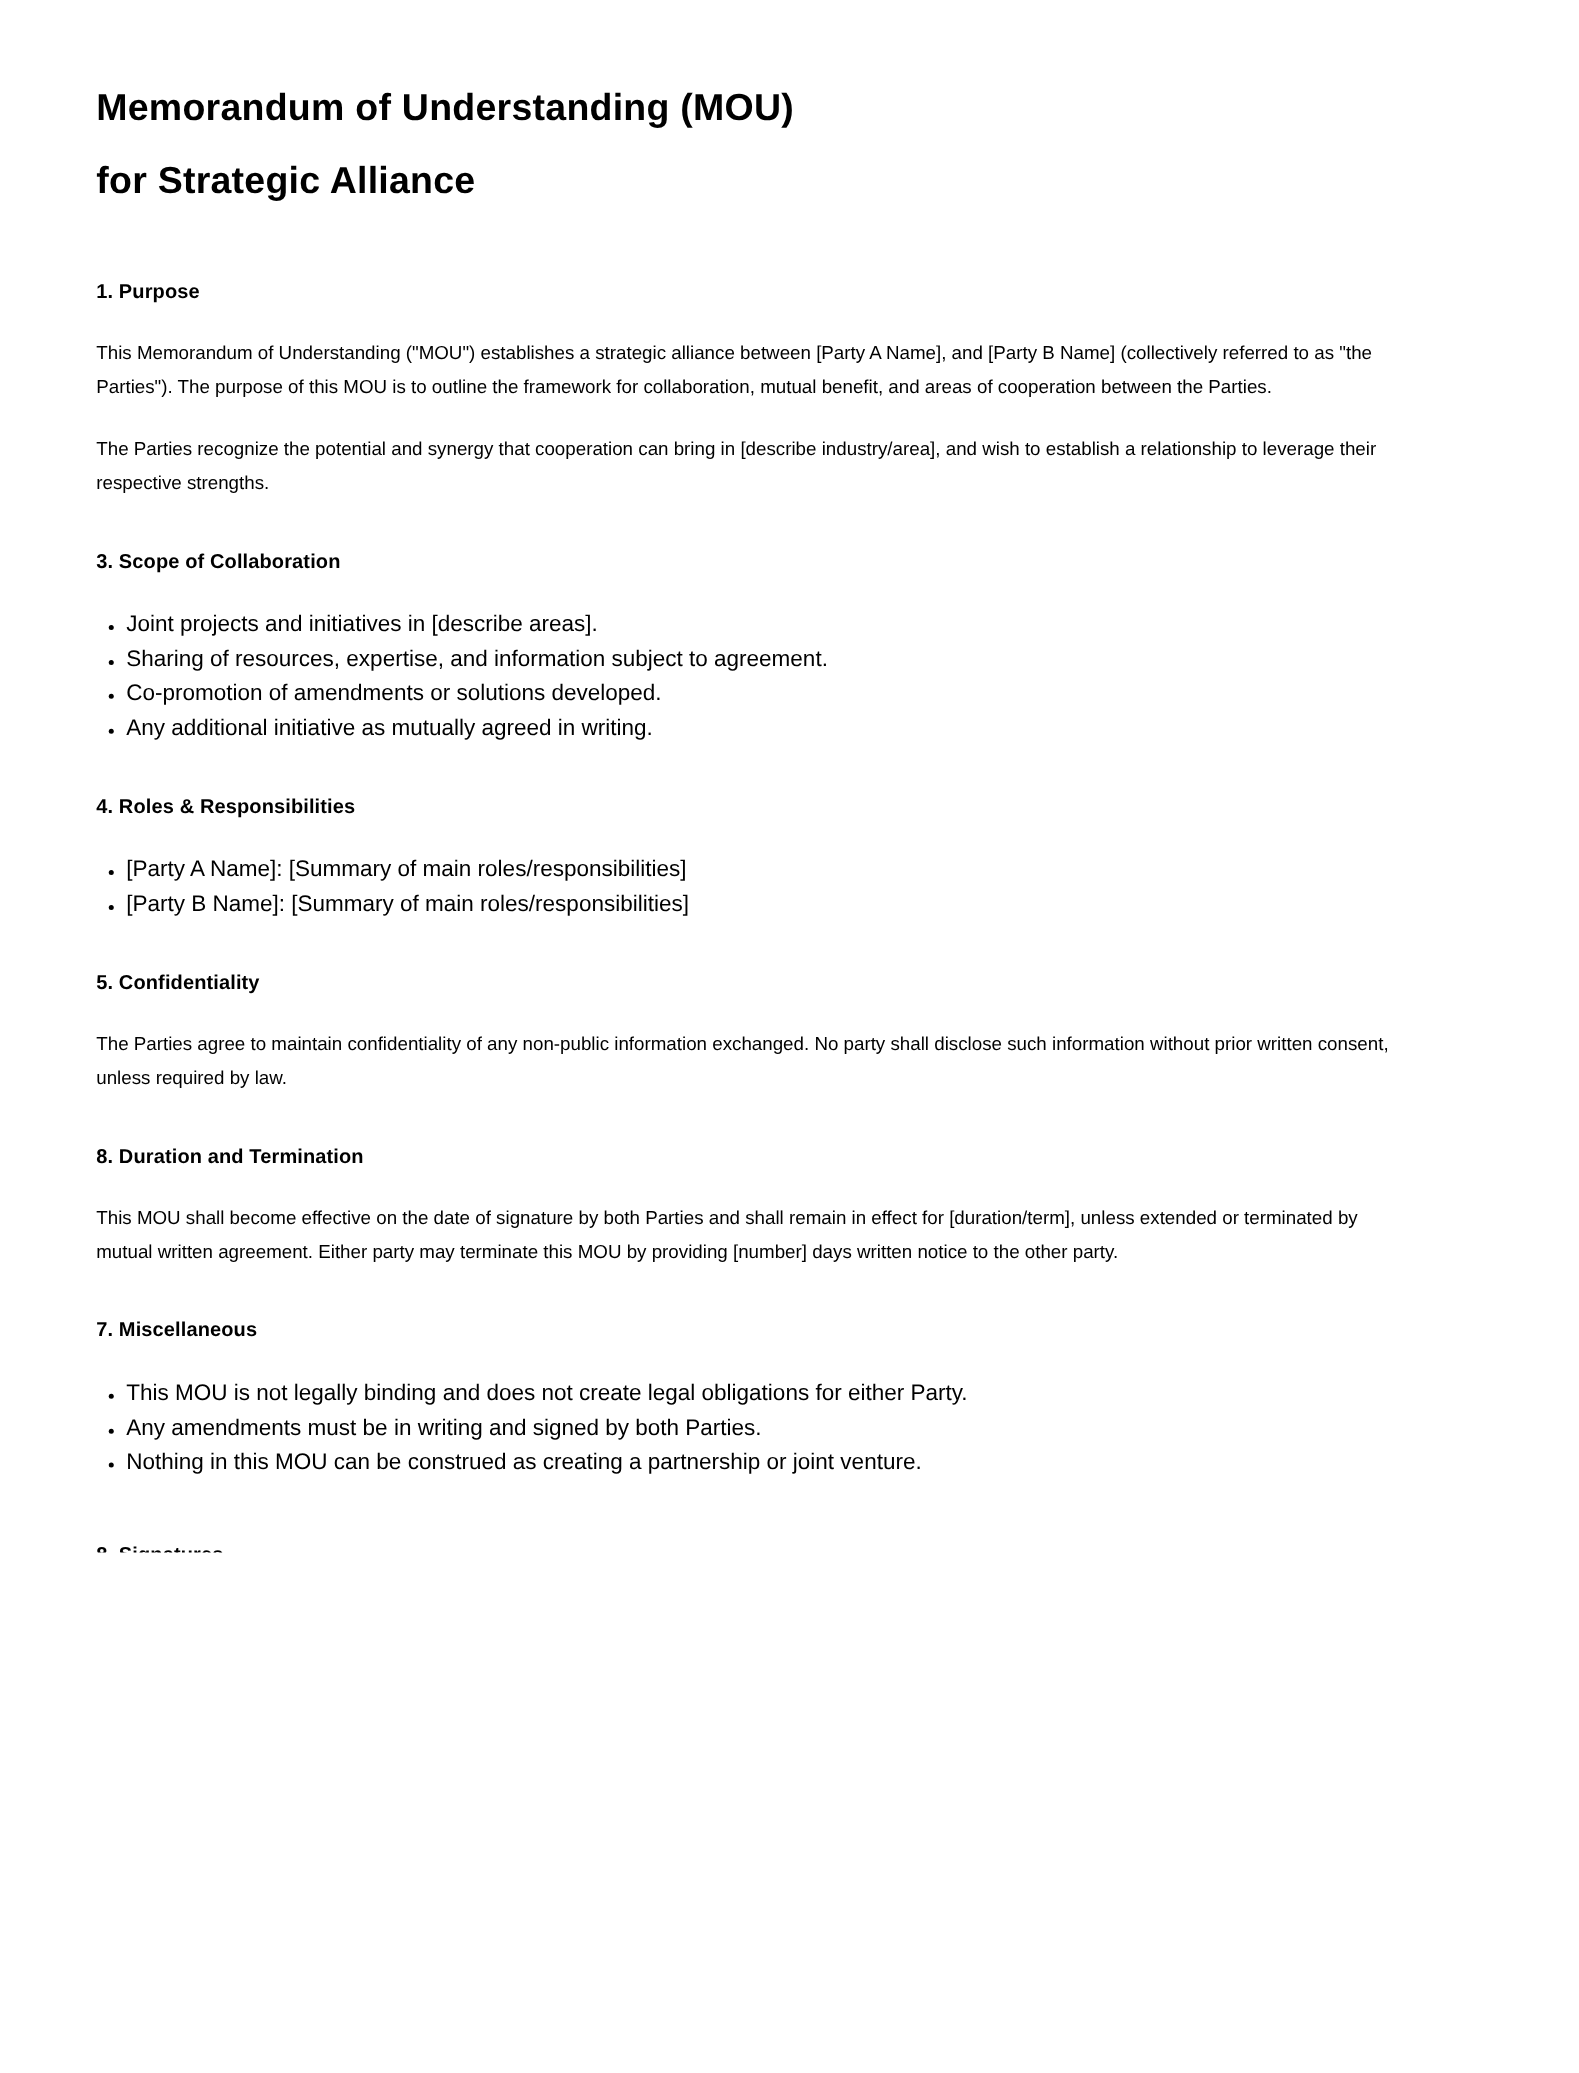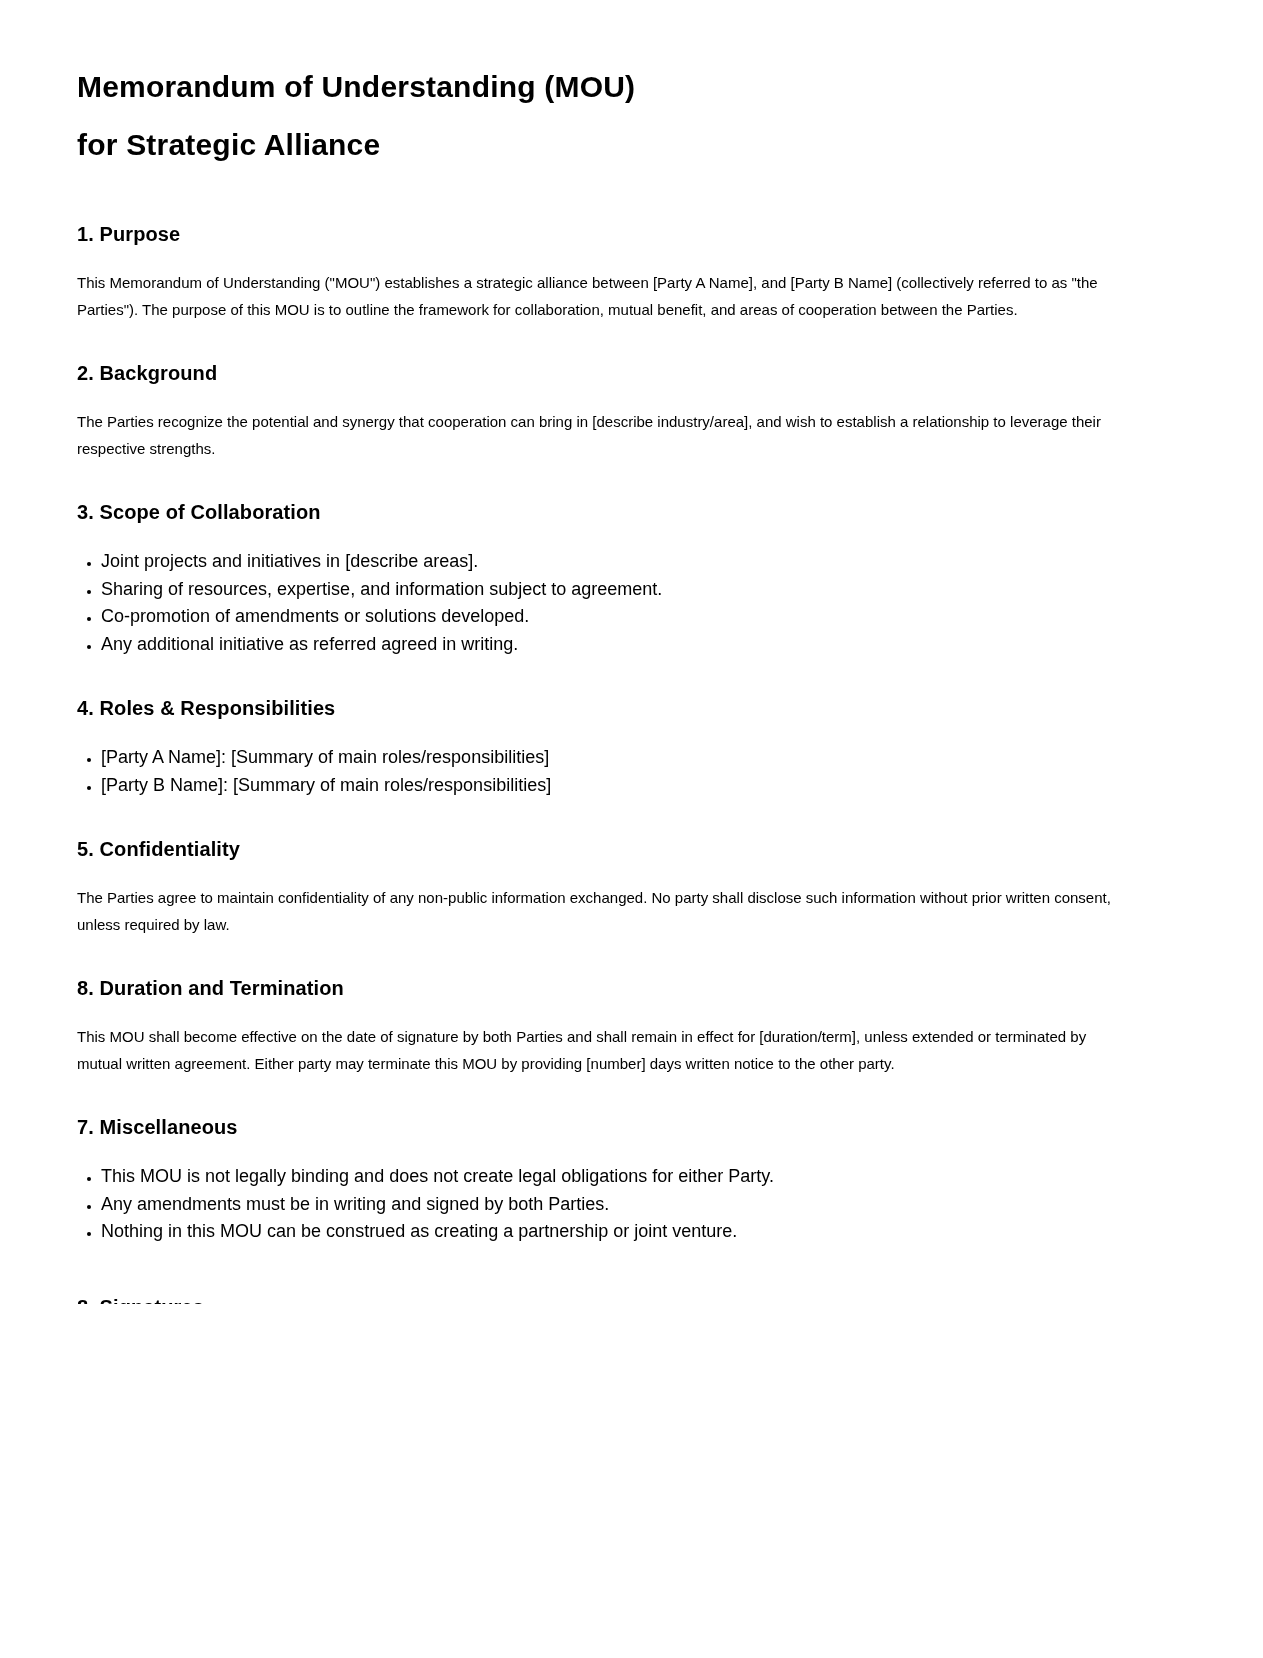--- a/index.html
+++ b/index.html
@@ -18,21 +18,21 @@
   h1.doc-title {
     font-size: 30px;
     font-weight: 700;
     line-height: 58px;
     margin: 0;
     padding-bottom: 10px;
     letter-spacing: 0.2px;
   }
   h1.doc-title span { display: block; }
   h2.section-heading {
-    font-size: 20px;
+    font-size: 16px;
     font-weight: 700;
     line-height: 24px;
     margin: 38px 0 0 0;
     letter-spacing: 0.1px;
   }
   p.body-para {
     font-size: 15px;
     line-height: 27px;
     margin: 23px 0 0 0;
   }
@@ -59,28 +59,27 @@
 <div class="page">
 
   <h1 class="doc-title">
     <span>Memorandum of Understanding (MOU)</span>
     <span>for Strategic Alliance</span>
   </h1>
 
   <div id="sections-container">
       <h2 class="section-heading">1. Purpose</h2>
       <p class="body-para">This Memorandum of Understanding ("MOU") establishes a strategic alliance between [Party A Name], and [Party B Name] (collectively referred to as "the Parties"). The purpose of this MOU is to outline the framework for collaboration, mutual benefit, and areas of cooperation between the Parties.</p>
-      <h2 class="section-heading">2. Background</h2>
       <p class="body-para">The Parties recognize the potential and synergy that cooperation can bring in [describe industry/area], and wish to establish a relationship to leverage their respective strengths.</p>
       <h2 class="section-heading">3. Scope of Collaboration</h2>
       <ul class="body-list">
         <li>Joint projects and initiatives in [describe areas].</li>
         <li>Sharing of resources, expertise, and information subject to agreement.</li>
         <li>Co-promotion of amendments or solutions developed.</li>
-        <li>Any additional initiative as referred agreed in writing.</li>
+        <li>Any additional initiative as mutually agreed in writing.</li>
       </ul>
       <h2 class="section-heading">4. Roles &amp; Responsibilities</h2>
       <ul class="body-list">
         <li>[Party A Name]: [Summary of main roles/responsibilities]</li>
         <li>[Party B Name]: [Summary of main roles/responsibilities]</li>
       </ul>
       <h2 class="section-heading">5. Confidentiality</h2>
       <p class="body-para">The Parties agree to maintain confidentiality of any non-public information exchanged. No party shall disclose such information without prior written consent, unless required by law.</p>
       <h2 class="section-heading">8. Duration and Termination</h2>
       <p class="body-para">This MOU shall become effective on the date of signature by both Parties and shall remain in effect for [duration/term], unless extended or terminated by mutual written agreement. Either party may terminate this MOU by providing [number] days written notice to the other party.</p>

